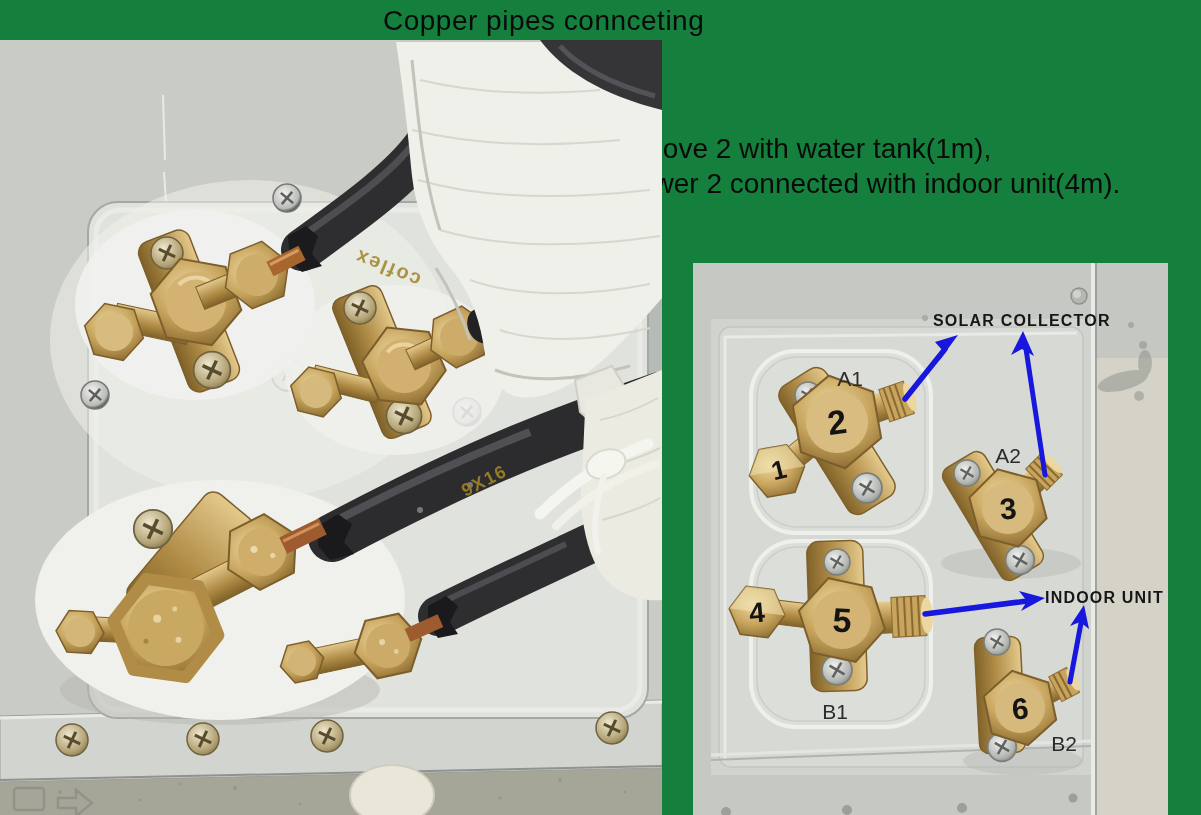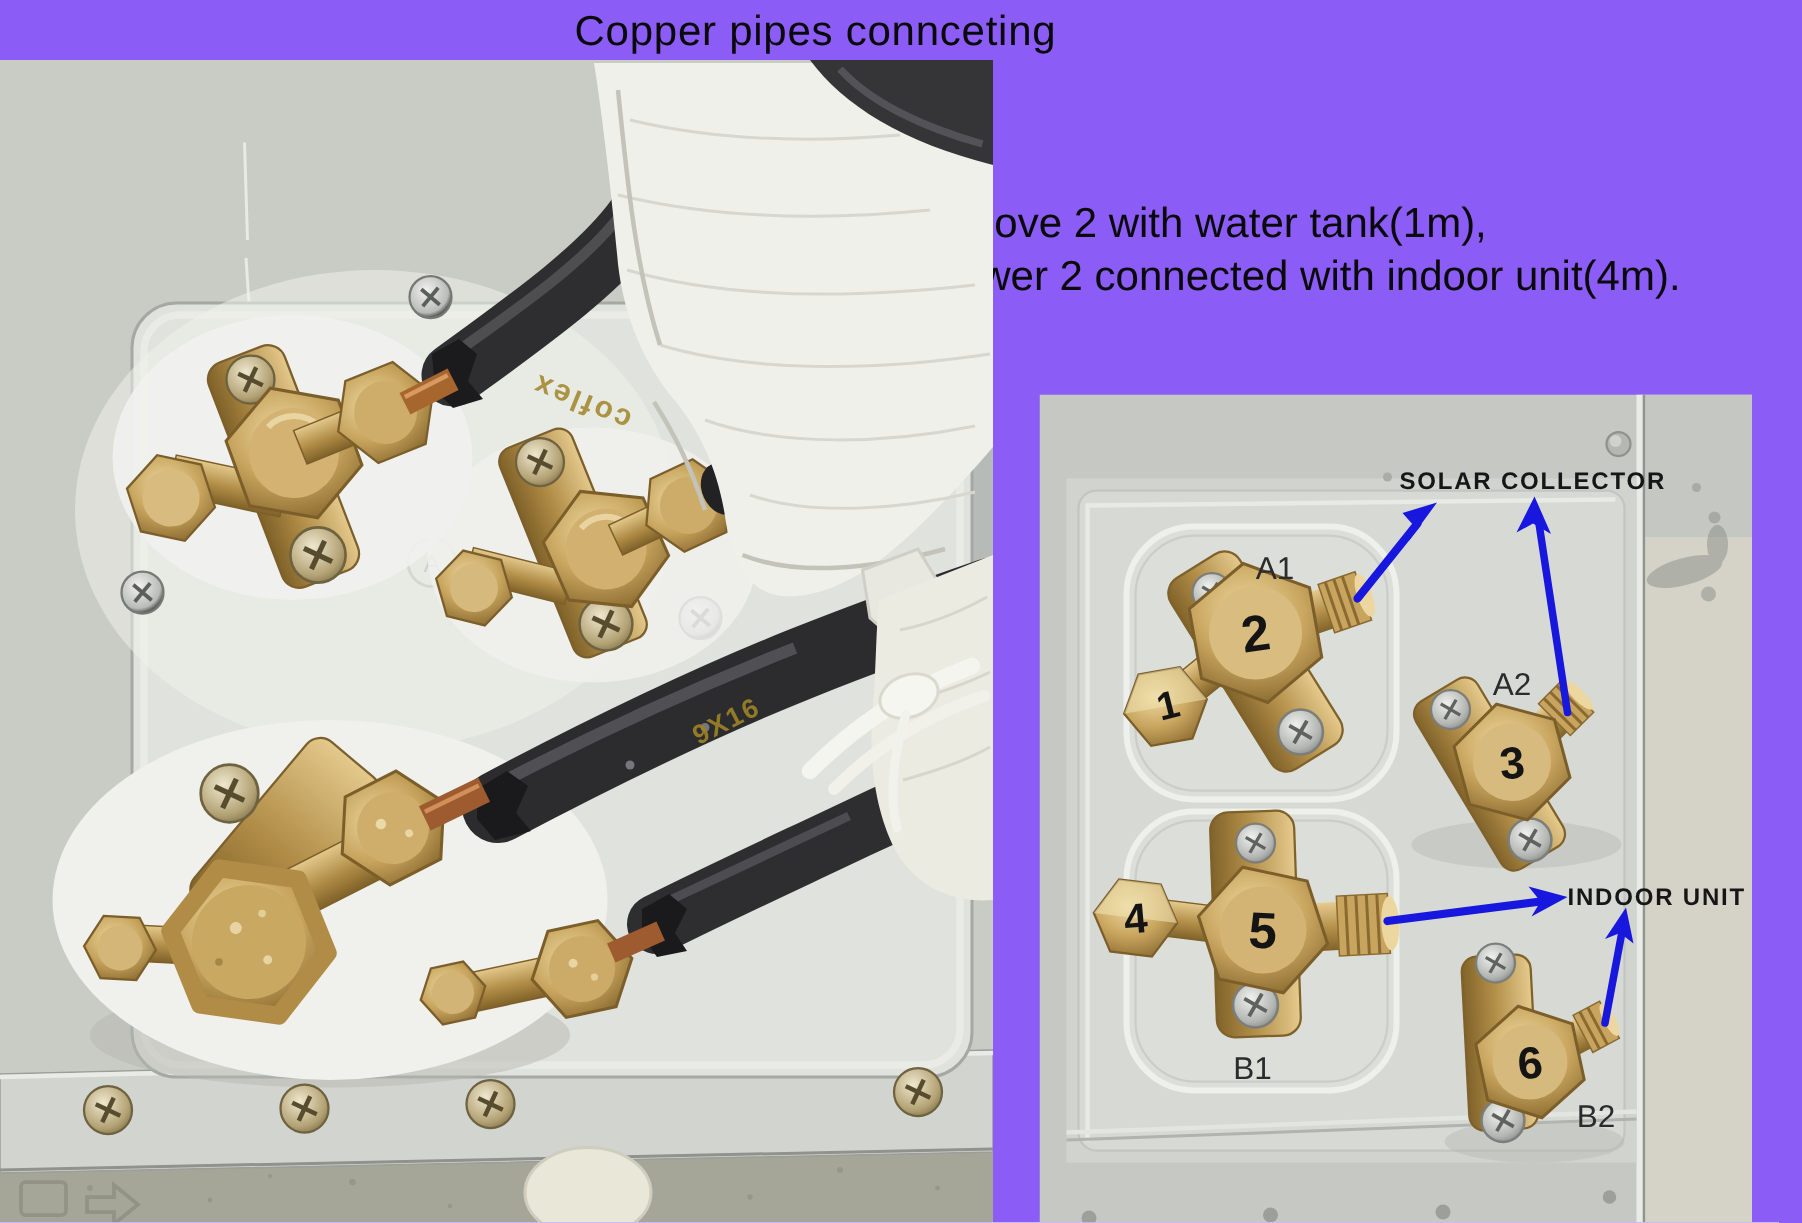--- a/index.html
+++ b/index.html
@@ -1,16 +1,16 @@
 <!DOCTYPE html>
 <html><head>
 <meta charset="utf-8">
 <style>
   html,body{margin:0;padding:0;background:#ffffff;}
-  .canvas{position:relative;width:1201px;height:815px;background:#8b5cf6;overflow:hidden;
+  .canvas{position:relative;width:1201px;height:815px;background:#15803d;overflow:hidden;
           font-family:"Liberation Sans",sans-serif;color:#111;}
   .title{position:absolute;left:383px;top:5px;font-size:28px;letter-spacing:.5px;color:#0a0a0a;white-space:nowrap;}
   .note{position:absolute;left:585px;top:131px;font-size:28px;line-height:35px;color:#0a0a0a;white-space:nowrap;}
   figure{margin:0;padding:0;position:absolute;}
   .photo-left{left:0;top:40px;width:662px;height:775px;}
   .photo-right{left:693px;top:263px;width:475px;height:552px;}
   svg{display:block;}
   text{font-family:"Liberation Sans",sans-serif;}
   .panel-label{font-size:16px;font-weight:bold;letter-spacing:1.2px;fill:#161616;}
   .port-label{font-size:21px;fill:#2b2b2b;}

